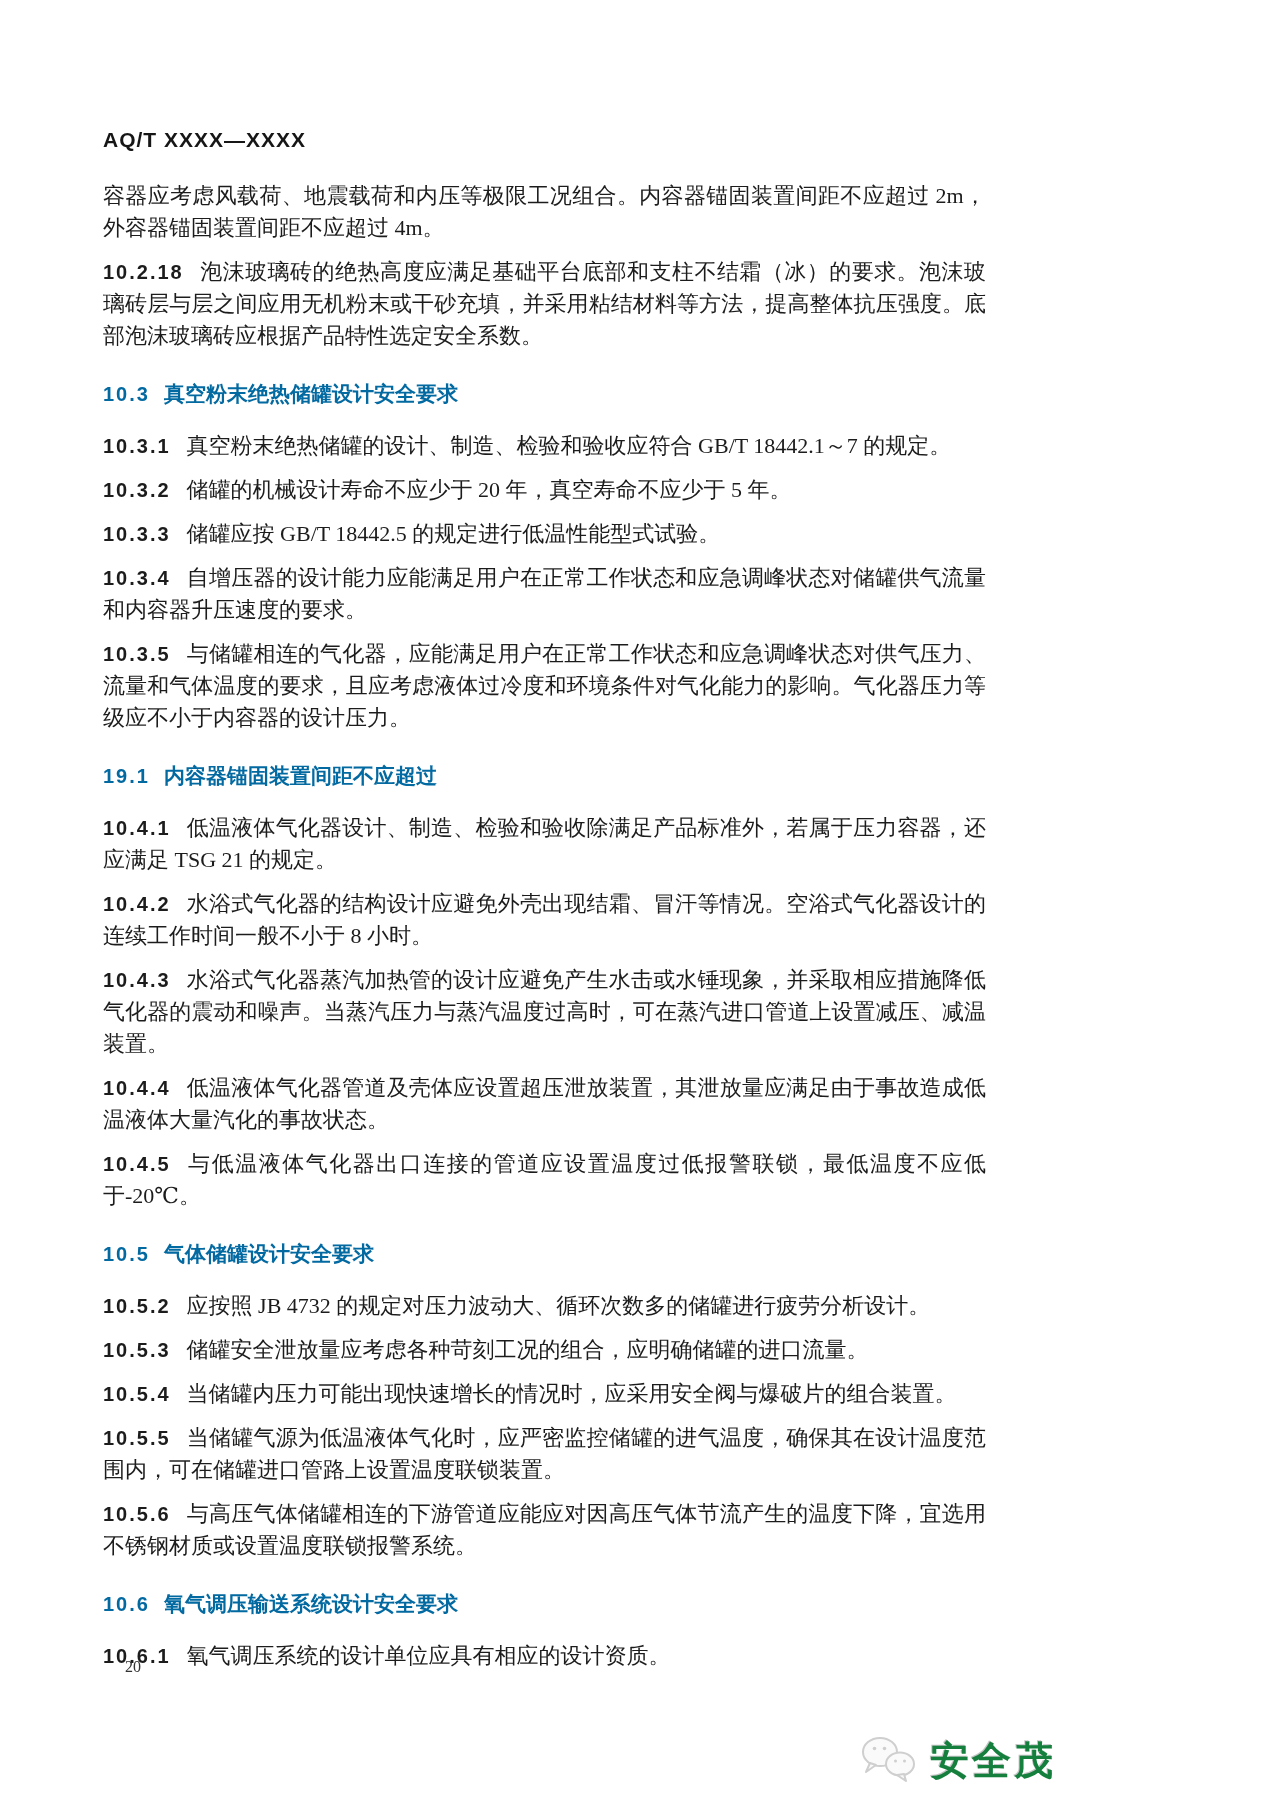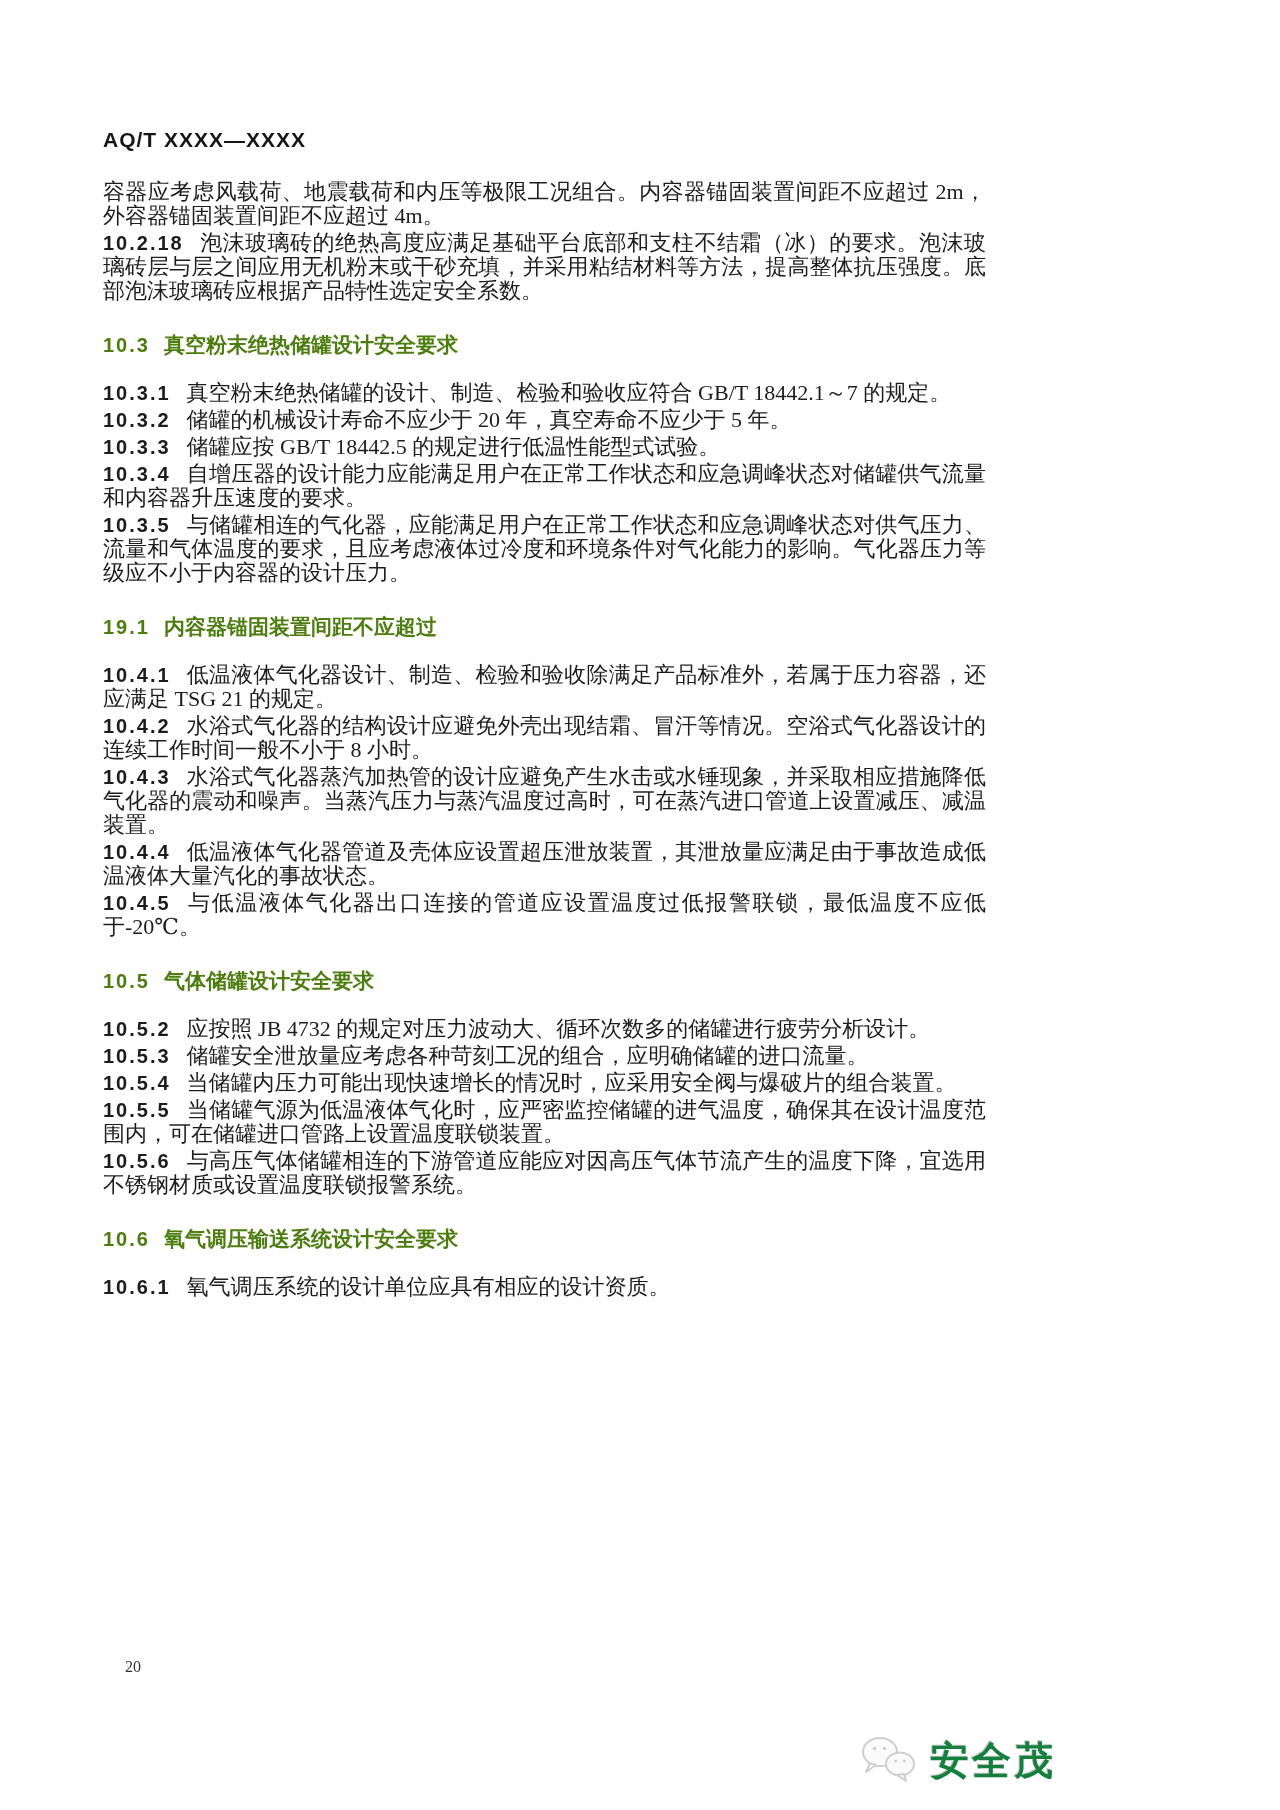--- a/index.html
+++ b/index.html
@@ -26,40 +26,40 @@
   .doc-header {
     font-family: "Liberation Sans", "DejaVu Sans", sans-serif;
     font-weight: 700;
     font-size: 21px;
     letter-spacing: 1px;
     margin-bottom: 28px;
     color: #161616;
   }
   .para, .clause {
     font-size: 22px;
-    line-height: 24px;
+    line-height: 32px;
     text-align: justify;
     text-justify: inter-character;
-    margin: 3px 0;
+    margin: 12px 0;
   }
   .clause .num, .heading .num {
     font-family: "Liberation Sans", "DejaVu Sans", sans-serif;
     font-weight: 700;
     font-size: 20px;
     letter-spacing: 2px;
     margin-right: 16px;
     white-space: nowrap;
   }
   .heading {
     font-size: 21px;
     line-height: 32px;
     font-weight: 700;
     font-family: "Liberation Sans", "DejaVu Sans", sans-serif;
     margin: 26px 0 20px;
-    color: #4d7c0f;
+    color: #0369a1;
   }
   .heading .num { margin-right: 14px; }
   .page-number {
     position: absolute;
     left: 125px;
     top: 1658px;
     font-size: 16px;
     font-family: "Liberation Serif", "DejaVu Serif", serif;
     color: #333;
   }

